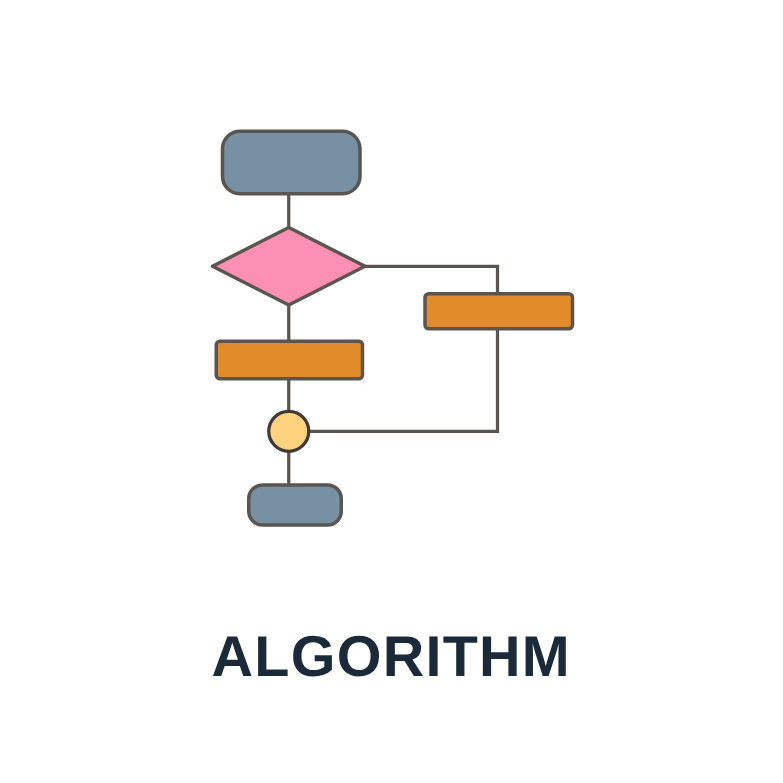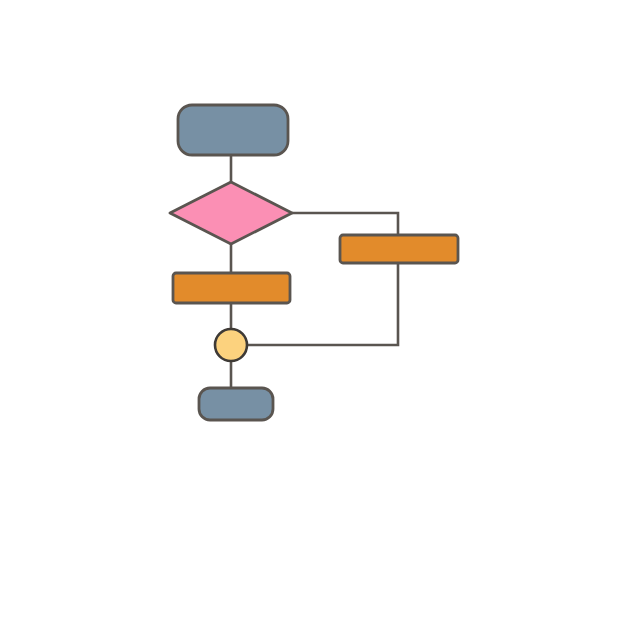--- a/index.html
+++ b/index.html
@@ -64,14 +64,15 @@
     <rect x="340" y="235" width="118" height="28" rx="3" ry="3" fill="#e28b2b" stroke="#5a5550" stroke-width="2.8"></rect>
 
     <rect x="173" y="273" width="117" height="30" rx="3" ry="3" fill="#e28b2b" stroke="#5a5550" stroke-width="2.8"></rect>
 
     <circle cx="231" cy="345" r="16" fill="#fcd27e" stroke="#3e3a36" stroke-width="2.6"></circle>
 
     <rect x="199" y="388" width="74" height="32" rx="11" ry="11" fill="#7790a4" stroke="#5a5550" stroke-width="2.8"></rect>
 
   </svg>
 
+  <div id="algorithm-label">ALGORITHM</div>
 
 </div>
 
 </body></html>

